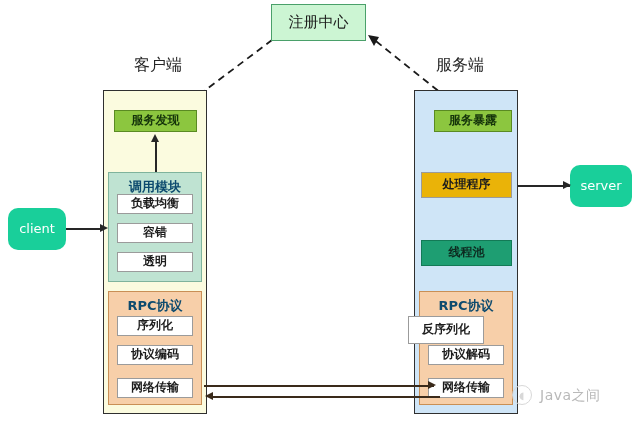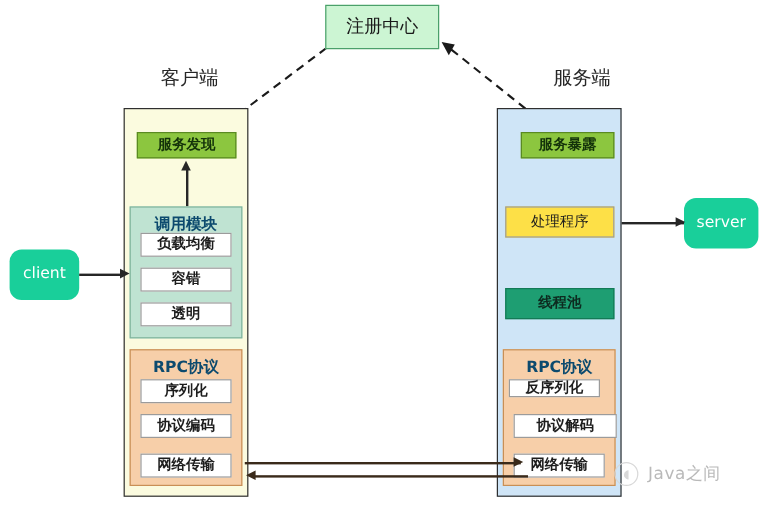--- a/index.html
+++ b/index.html
@@ -82,25 +82,25 @@
   }
 
   
   .group-peach {
     background: #f7cfa9;
     border: 1.3px solid #c98f55;
   }
 
   
   .pink-chip {
-    background: #fde047;
+    background: #eab308;
     border: 1.3px solid #9b9b9b;
     color: #1d1d1d;
     font-size: 12px;
-    font-weight: 400;
+    font-weight: 700;
   }
 
   
   .darkgreen-chip {
     background: #1e9e72;
     border: 1.3px solid #137a56;
     color: #0d2b20;
     font-size: 12px;
     font-weight: 700;
   }
@@ -166,21 +166,21 @@
     <polygon points="368,35 379,37 374,46" fill="#1a1a1a"></polygon>
   </svg>
 
   <div class="abs box registry" style="left:271px; top:4px; width:95px; height:37px;">
     <span>注册中心</span>
   </div>
 
   <div class="abs box side-title" style="left:113px; top:54px; width:90px; height:22px;">
     <span>客户端</span>
   </div>
-  <div class="abs box side-title" style="left:440px; top:54px; width:90px; height:22px;text-align:center;">
+  <div class="abs box side-title" style="left:415px; top:54px; width:90px; height:22px;text-align:center;">
     <span>服务端</span>
   </div>
 
   <div class="abs panel-client" style="left:103px; top:90px; width:104px; height:324px;"></div>
 
   <div class="abs box green-chip" style="left:114px; top:110px; width:83px; height:22px;">
     <span>服务发现</span>
   </div>
 
   <div class="abs line-v" style="left:155px; top:139px; height:33px;"></div>
@@ -222,24 +222,24 @@
     <span>处理程序</span>
   </div>
 
   <div class="abs box darkgreen-chip" style="left:421px; top:240px; width:91px; height:26px;">
     <span>线程池</span>
   </div>
 
   <div class="abs group-peach" style="left:419px; top:291px; width:94px; height:114px;">
     <div class="group-title" style="top:5px;">RPC协议</div>
   </div>
-  <div class="abs box sub-chip" style="left:424px; top:316px; width:76px; height:15px;text-align:center;">
+  <div class="abs box sub-chip" style="left:408px; top:316px; width:76px; height:28px;text-align:center;">
     <span>反序列化</span>
   </div>
-  <div class="abs box sub-chip" style="left:428px; top:345px; width:86px; height:20px;">
+  <div class="abs box sub-chip" style="left:428px; top:345px; width:76px; height:20px;">
     <span>协议解码</span>
   </div>
   <div class="abs box sub-chip" style="left:428px; top:378px; width:76px; height:20px;">
     <span>网络传输</span>
   </div>
 
   <div class="abs box endpoint" style="left:8px; top:208px; width:58px; height:42px;">
     <span>client</span>
   </div>
   <div class="abs box endpoint" style="left:570px; top:165px; width:62px; height:42px;">

